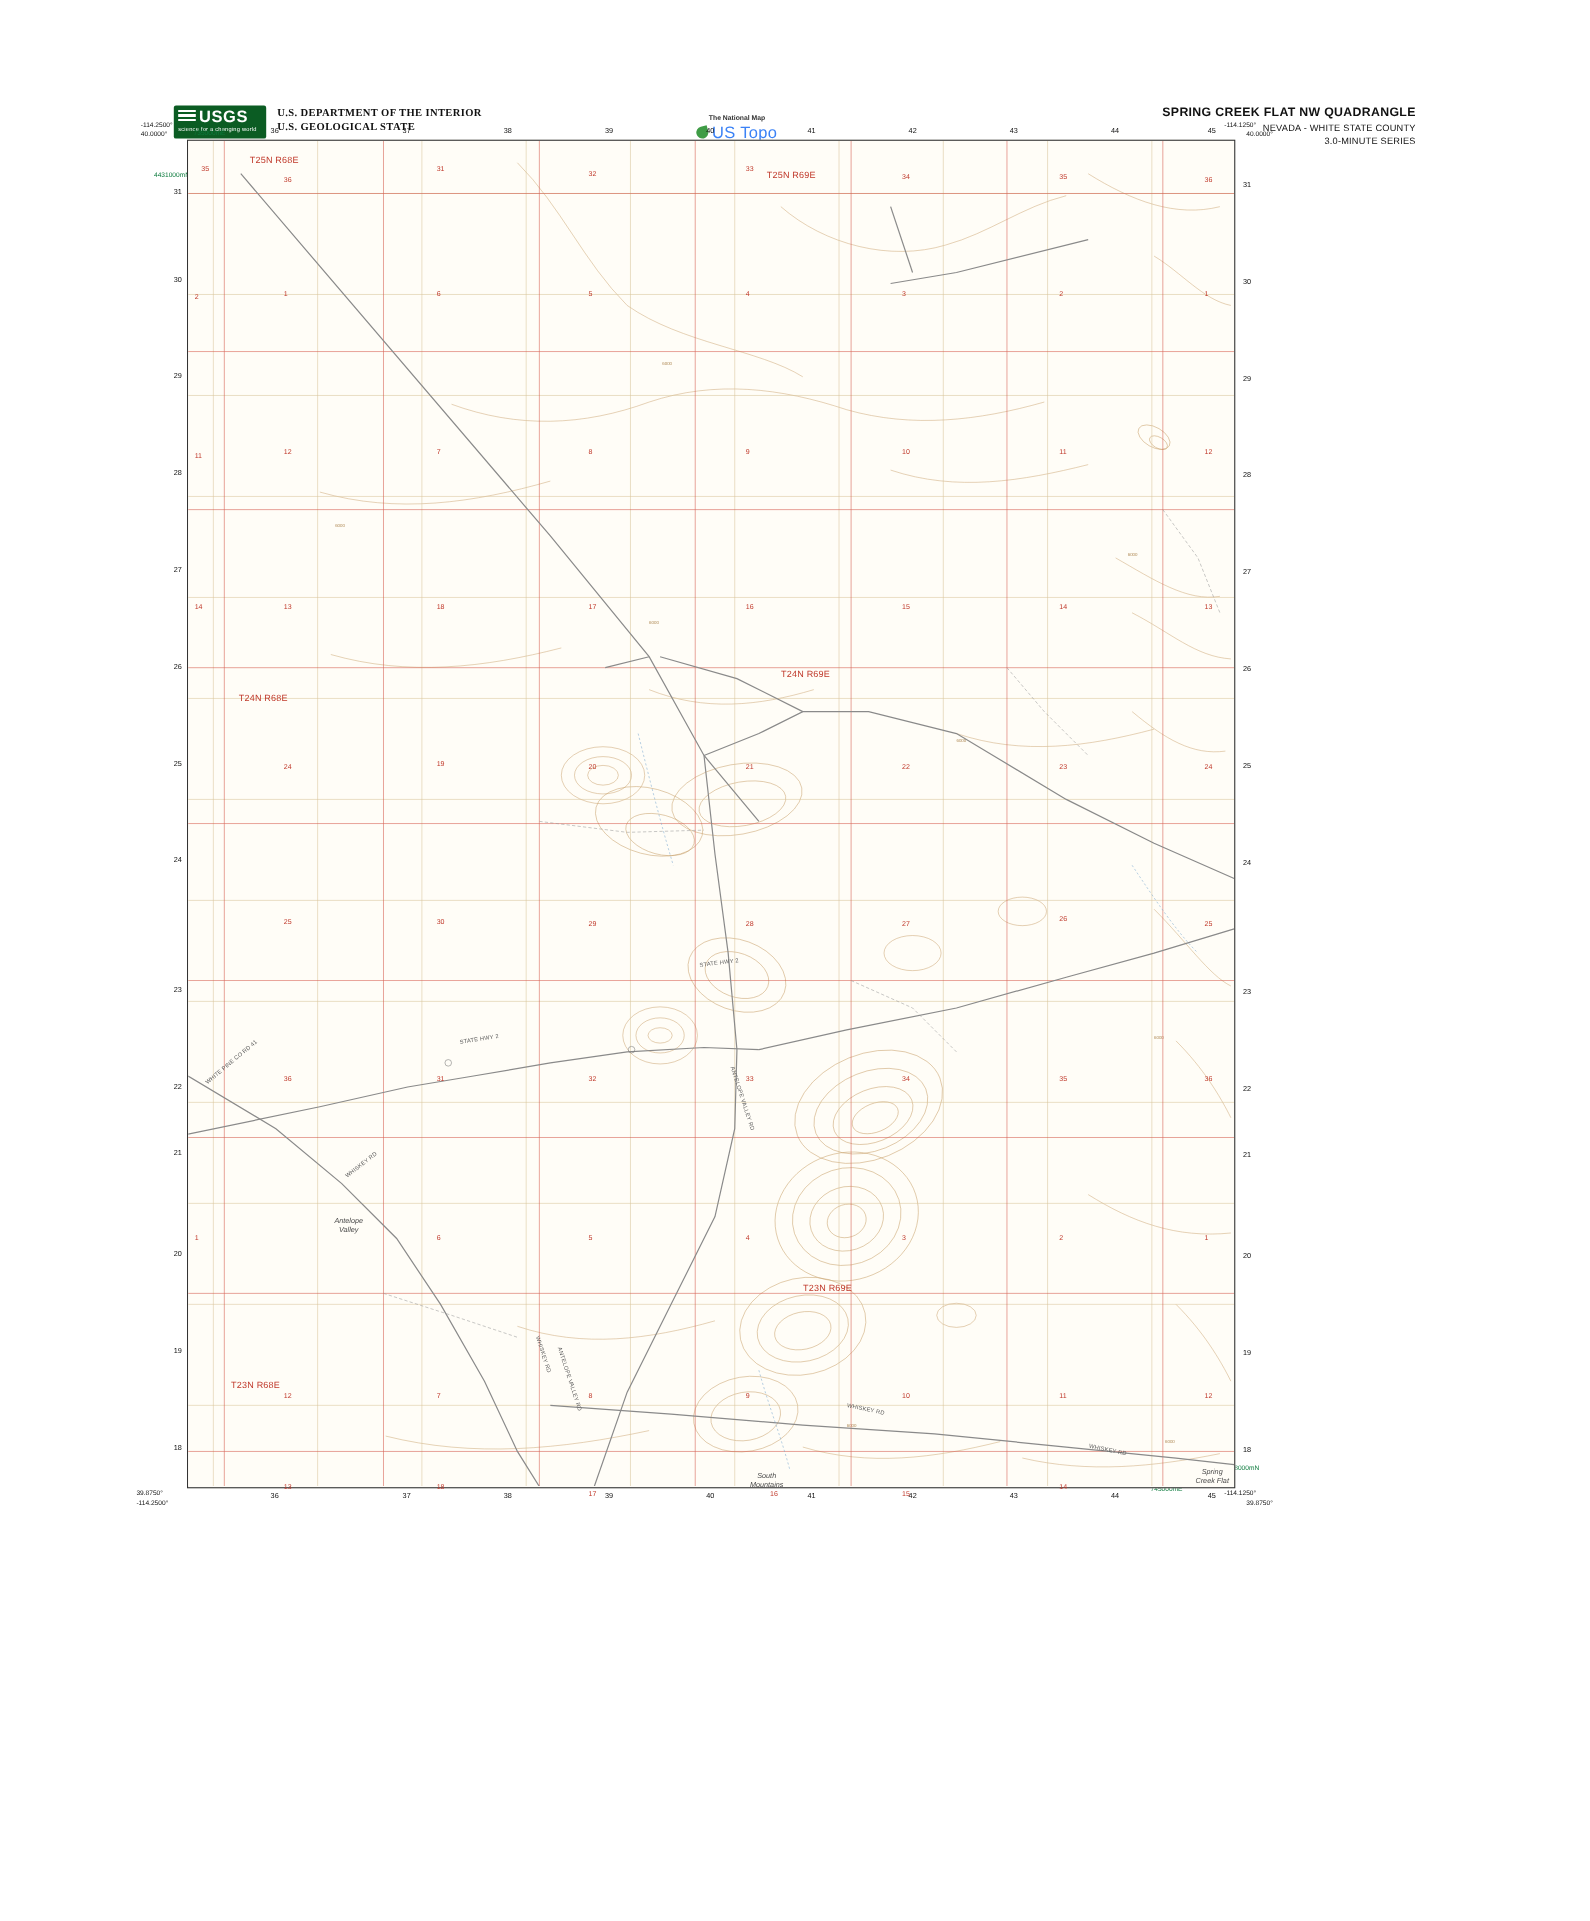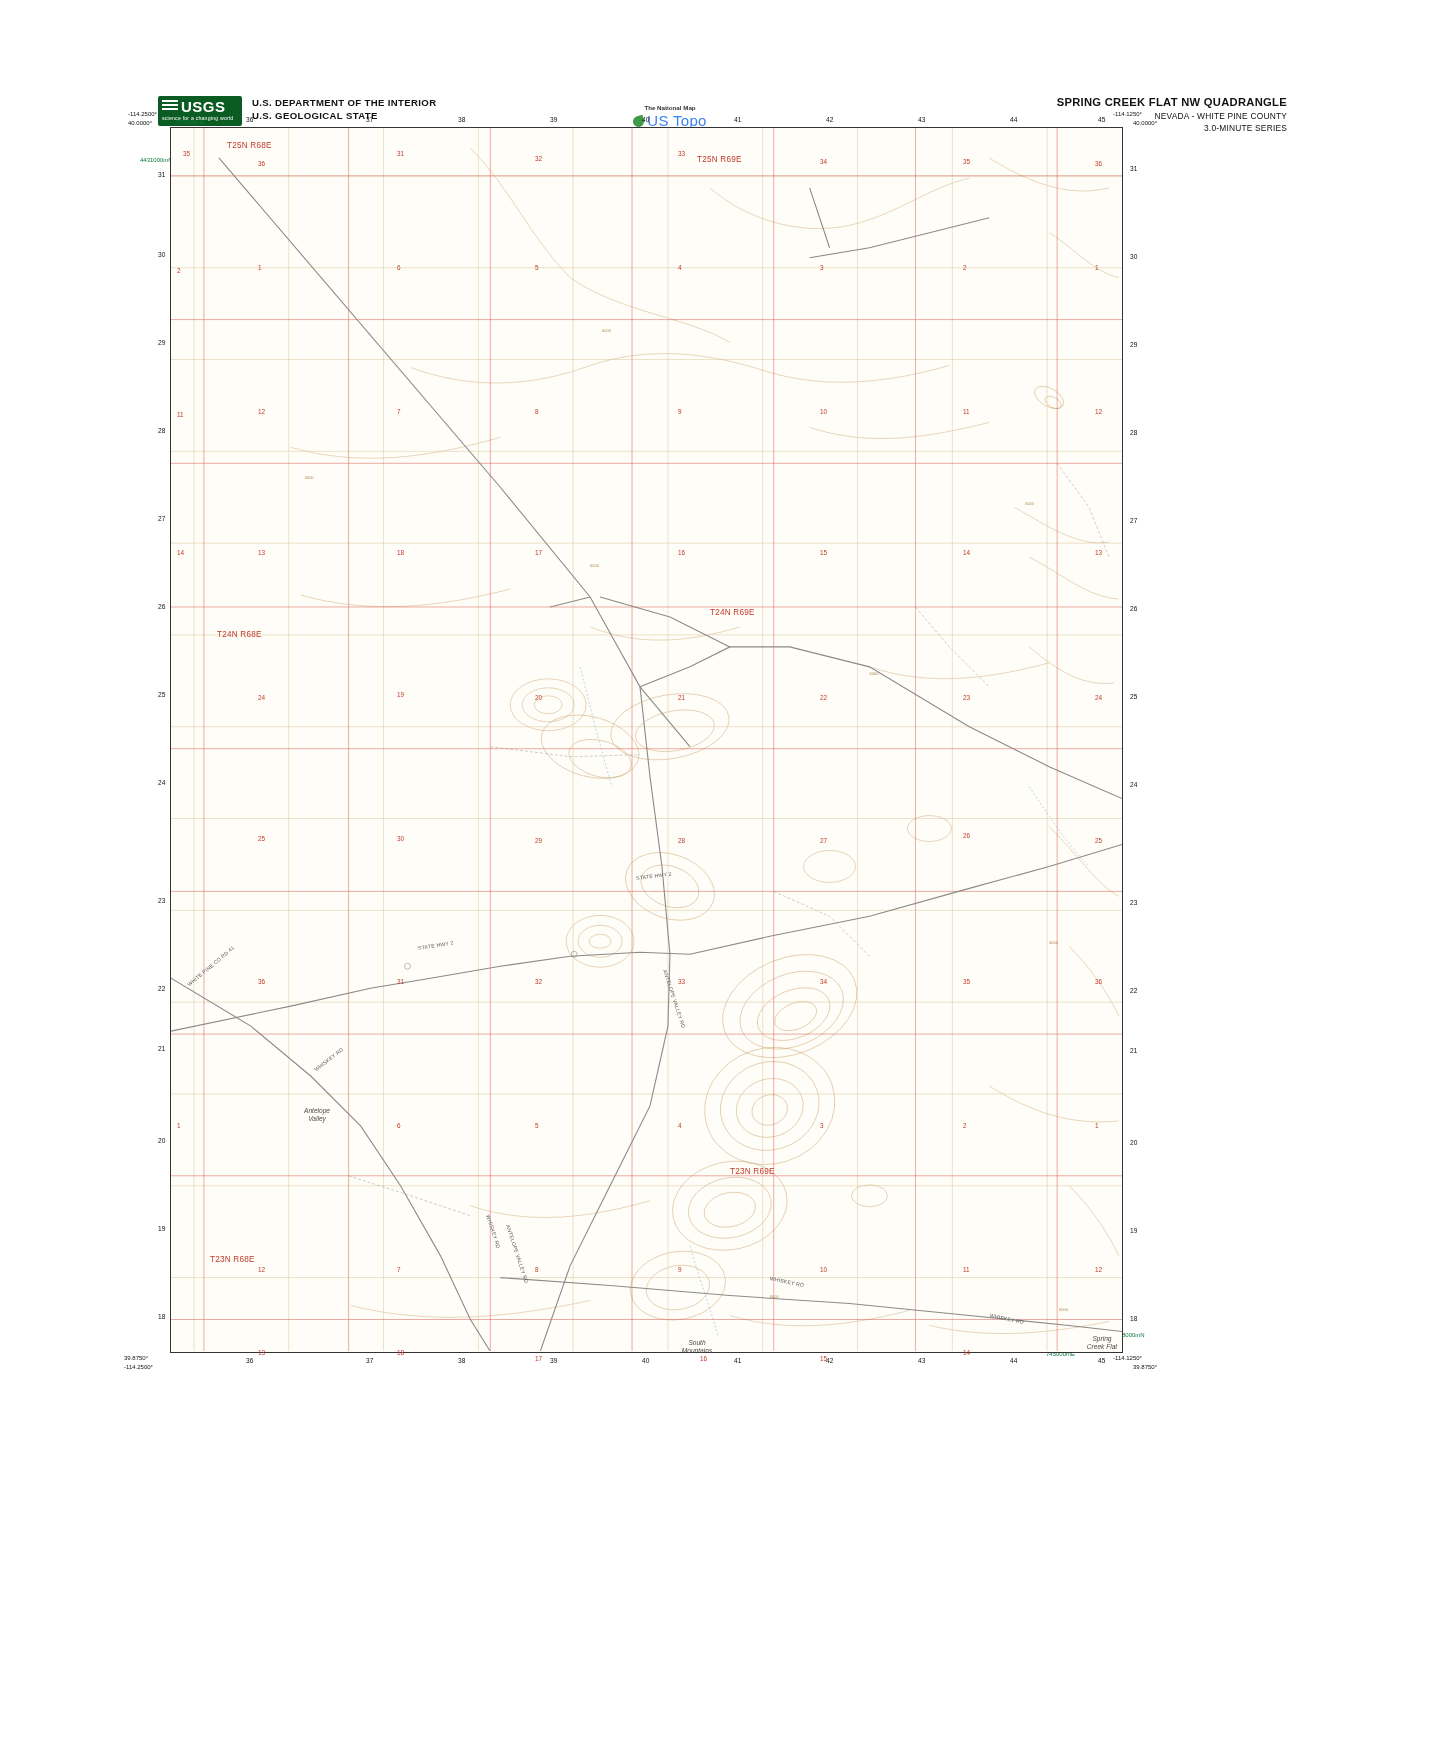--- a/index.html
+++ b/index.html
@@ -6,21 +6,21 @@
   body{width:1445px;height:1746px;font-family:"Liberation Sans",sans-serif;color:#111;position:relative;overflow:hidden;}
   .sheet{position:absolute;left:0;top:0;width:1445px;height:1746px;}
 
   
   .hdr{position:absolute;left:0;top:44px;width:1445px;height:46px;}
   .usgs-logo{position:absolute;left:158px;top:52px;width:84px;height:30px;background:#0b5c23;color:#fff;border-radius:2px;}
   .usgs-logo .wave{position:absolute;left:4px;top:4px;width:16px;height:13px;background:
      linear-gradient(#fff 0 2px,transparent 2px 4px,#fff 4px 6px,transparent 6px 8px,#fff 8px 10px,transparent 10px 13px);}
   .usgs-logo .usgs-text{position:absolute;left:23px;top:2px;font-size:15px;font-weight:bold;letter-spacing:.5px;}
   .usgs-logo .tag{position:absolute;left:4px;top:19px;font-size:5.2px;letter-spacing:.2px;}
-  .dept{position:absolute;left:252px;top:52px;font-size:9.6px;font-weight:bold;letter-spacing:.35px;line-height:13px;}
+  .dept{position:absolute;left:252px;top:52px;font-size:9.6px;font-weight:bold;letter-spacing:.35px;line-height:13px;font-family:Liberation Serif, serif;}
   .natmap{position:absolute;left:610px;top:60px;width:120px;text-align:center;}
   .natmap .t1{font-size:6.2px;font-weight:bold;color:#333;}
   .natmap .t2{font-size:15px;font-weight:normal;color:#3b82f6;letter-spacing:.3px;margin-top:1px;}
   .natmap .leaf{display:inline-block;width:11px;height:11px;border-radius:50% 0 50% 50%;background:#3f9c46;transform:rotate(-15deg);vertical-align:-1px;margin-right:3px;}
   .quadtitle{position:absolute;right:158px;top:52px;text-align:right;}
   .quadtitle .q1{font-size:11.2px;font-weight:bold;letter-spacing:.3px;}
   .quadtitle .q2{font-size:8.4px;margin-top:3px;letter-spacing:.2px;}
   .quadtitle .q3{font-size:8.4px;margin-top:2px;letter-spacing:.2px;}
 
   
@@ -57,21 +57,21 @@
     <div class="dept">
       <div>U.S. DEPARTMENT OF THE INTERIOR</div>
       <div>U.S. GEOLOGICAL STATE</div>
     </div>
     <div class="natmap">
       <div class="t1">The National Map</div>
       <div class="t2"><span class="leaf"></span><span>US Topo</span></div>
     </div>
     <div class="quadtitle">
       <div class="q1">SPRING CREEK FLAT NW QUADRANGLE</div>
-      <div class="q2">NEVADA - WHITE PINE COUNTY</div>
+      <div class="q2">NEVADA - WHITE STATE COUNTY</div>
       <div class="q3">3.0-MINUTE SERIES</div>
     </div>
   </div>
 
   <div class="mapwrap">
 
     <div class="corner" style="left:-42px;top:-16px;">-114.2500°</div>
     <div class="corner" style="left:-42px;top:-7px;">40.0000°</div>
     <div class="corner" style="left:943px;top:-16px;">-114.1250°</div>
     <div class="corner" style="left:963px;top:-7px;">40.0000°</div>

